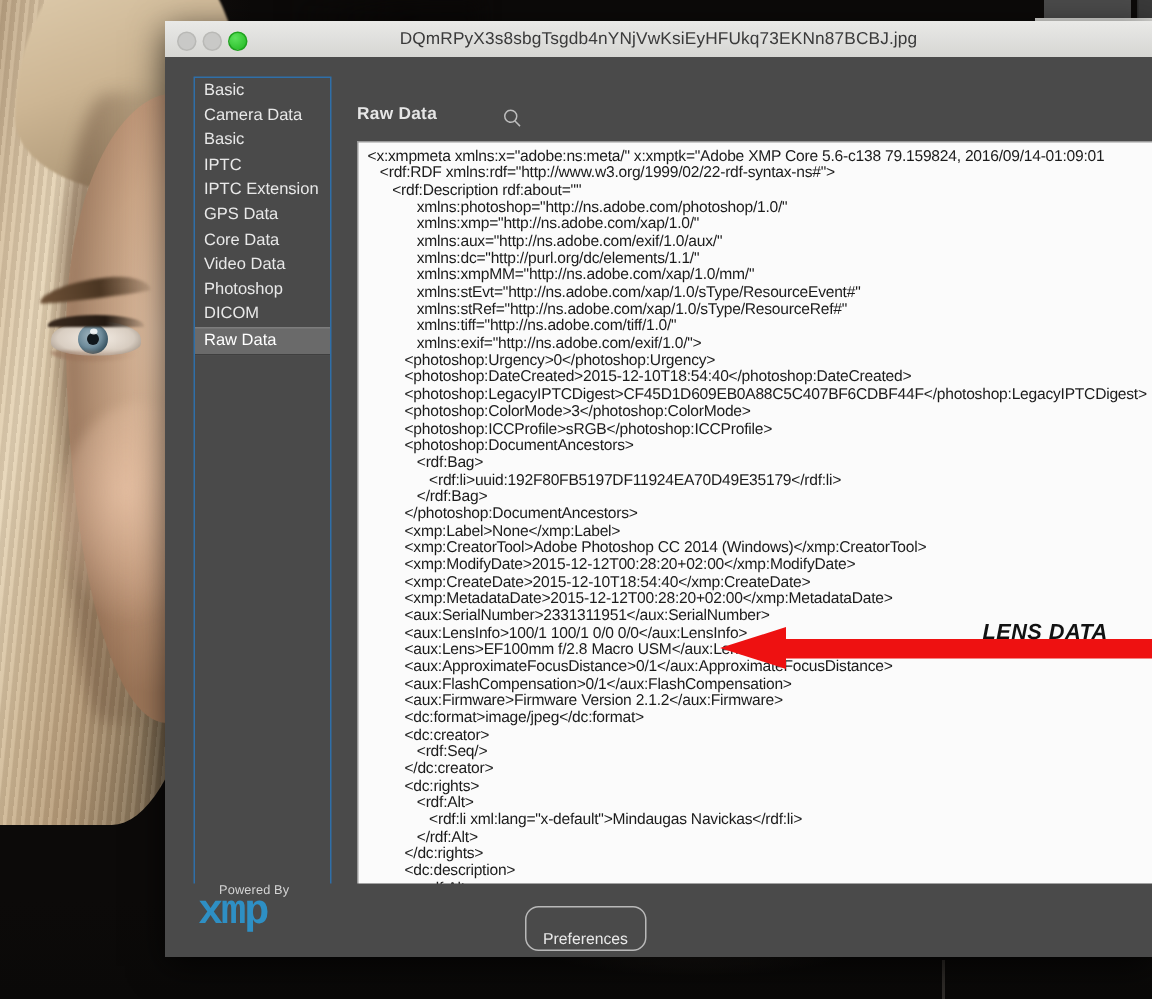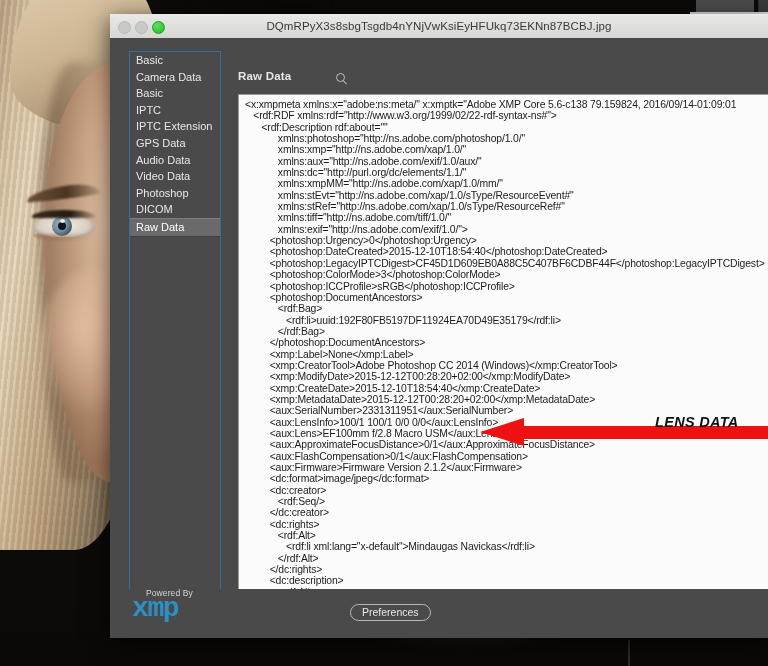--- a/index.html
+++ b/index.html
@@ -231,21 +231,21 @@
     position:absolute;left:22px;top:-1px;width:110px;
   }
   #powered-by{
     font-size:8.5px;color:#d4d4d4;letter-spacing:.1px;margin-left:14px;
   }
   #xmp-word{
     font-size:28px;font-weight:bold;color:#2e8fc4;letter-spacing:-1.4px;
     line-height:22px;font-family:Liberation Mono, monospace;
   }
   #btn-preferences{
-    position:absolute;left:240px;top:15px;height:17px;padding:0 11px;
+    position:absolute;left:240px;top:15px;height:17px;padding:14px 11px;
     border:1px solid #b9b9b9;border-radius:9px;background:transparent;
     color:#e9e9e9;font-size:10.5px;line-height:15px;
     font-family:"Liberation Sans",sans-serif;cursor:pointer;
   }
   #btn-template{
     position:absolute;left:322px;top:13px;height:21px;padding:0 7px;
     border:1px solid #6d6d6d;border-radius:2px;
     background:linear-gradient(180deg,#585858,#4e4e4e);
     color:#ececec;font-size:11px;font-weight:bold;line-height:19px;
     font-family:"Liberation Sans",sans-serif;cursor:pointer;
@@ -307,21 +307,21 @@
 
   <div id="dialog-body">
 
     <div id="sidebar">
       <div class="side-item">Basic</div>
       <div class="side-item">Camera Data</div>
       <div class="side-item">Basic</div>
       <div class="side-item">IPTC</div>
       <div class="side-item">IPTC Extension</div>
       <div class="side-item">GPS Data</div>
-      <div class="side-item">Audio Data</div>
+      <div class="side-item">Core Data</div>
       <div class="side-item">Video Data</div>
       <div class="side-item">Photoshop</div>
       <div class="side-item">DICOM</div>
       <div class="side-item selected">Raw Data</div>
     </div>
 
     <div id="panel-head">
       <div id="panel-title">Raw Data</div>
       <div id="search-wrap">
         <span class="search-glyph">

